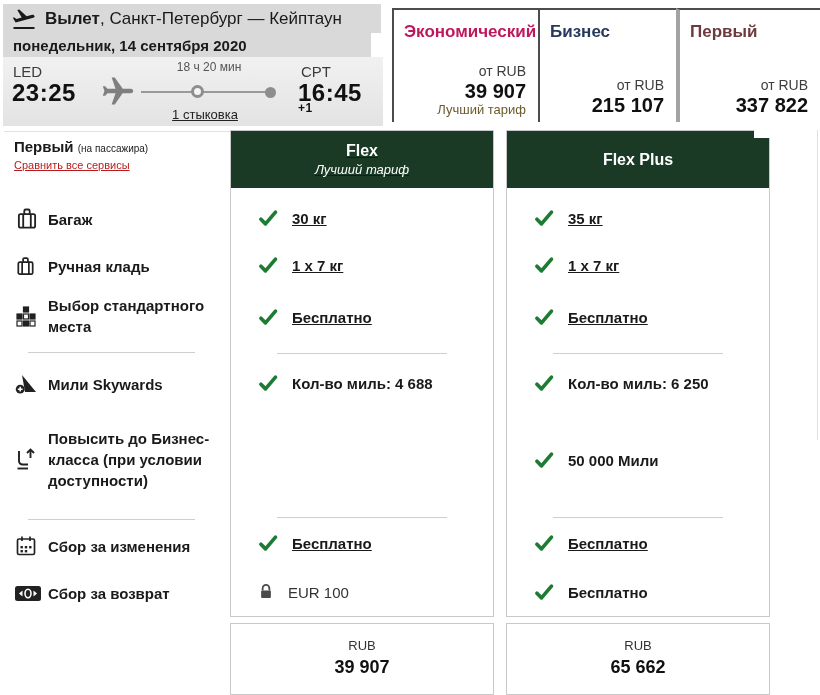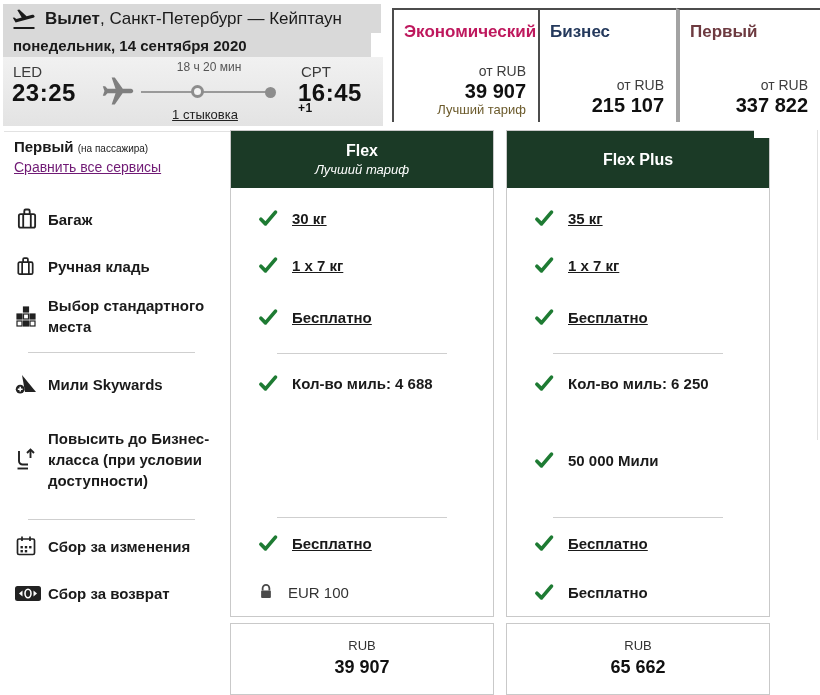--- a/index.html
+++ b/index.html
@@ -64,32 +64,32 @@
   .tab-business .price-block, .tab-first .price-block { top:66px; }
   .from-label { font-size:14px; color:#3d3d3d; line-height:18px; }
   .tab-price { font-size:20px; font-weight:bold; color:#101010; line-height:22px; }
   .tab-note { font-size:13px; color:#6b5a2b; line-height:16px; }
 
   
   .svc-topline { left:4px; top:131px; width:376px; height:1px; background:#e2e2e2; }
   .svc-head { left:14px; top:138px; font-size:15px; white-space:nowrap; }
   .svc-head b { font-weight:bold; }
   .svc-head .note { font-weight:normal; font-size:10px; }
-  .svc-compare { left:14px; top:159px; font-size:14px; text-decoration:underline; color:#701a75; cursor:pointer; }
+  .svc-compare { left:14px; top:159px; font-size:11px; text-decoration:underline; color:#b91c1c; cursor:pointer; }
   .svc-row { position:absolute; left:14px; width:212px; display:flex; align-items:center; }
   .svc-ico { width:34px; flex:0 0 34px; display:flex; justify-content:flex-start; }
   .svc-label { font-size:15px; font-weight:bold; line-height:21px; }
   .divider { position:absolute; height:1px; background:#cfcfcf; }
 
   
   .fare-col {
     position:absolute; top:130px; width:264px; height:487px;
     background:#fff; border:1px solid #c9c9c9;
   }
-  .fare-col.c1 { left:230px; }
+  .fare-col.c1 { left:230px;text-decoration:underline; }
   .fare-col.c2 { left:506px; }
   .fare-header {
     position:relative; height:57px; background:#1b3a26; color:#fff;
     display:flex; flex-direction:column; align-items:center; justify-content:center;
   }
   .fare-name { font-size:16px; font-weight:bold; }
   .fare-sub { font-size:13px; font-style:italic; margin-top:2px; }
   .header-notch { position:absolute; right:-1px; top:-1px; width:16px; height:8px; background:#fff; }
   .f-row { position:absolute; left:0; width:100%; height:30px; display:flex; align-items:center; padding-left:26px; gap:13px; }
   .f-val { font-size:15px; font-weight:bold; color:#1a1a1a;text-align:right; }

